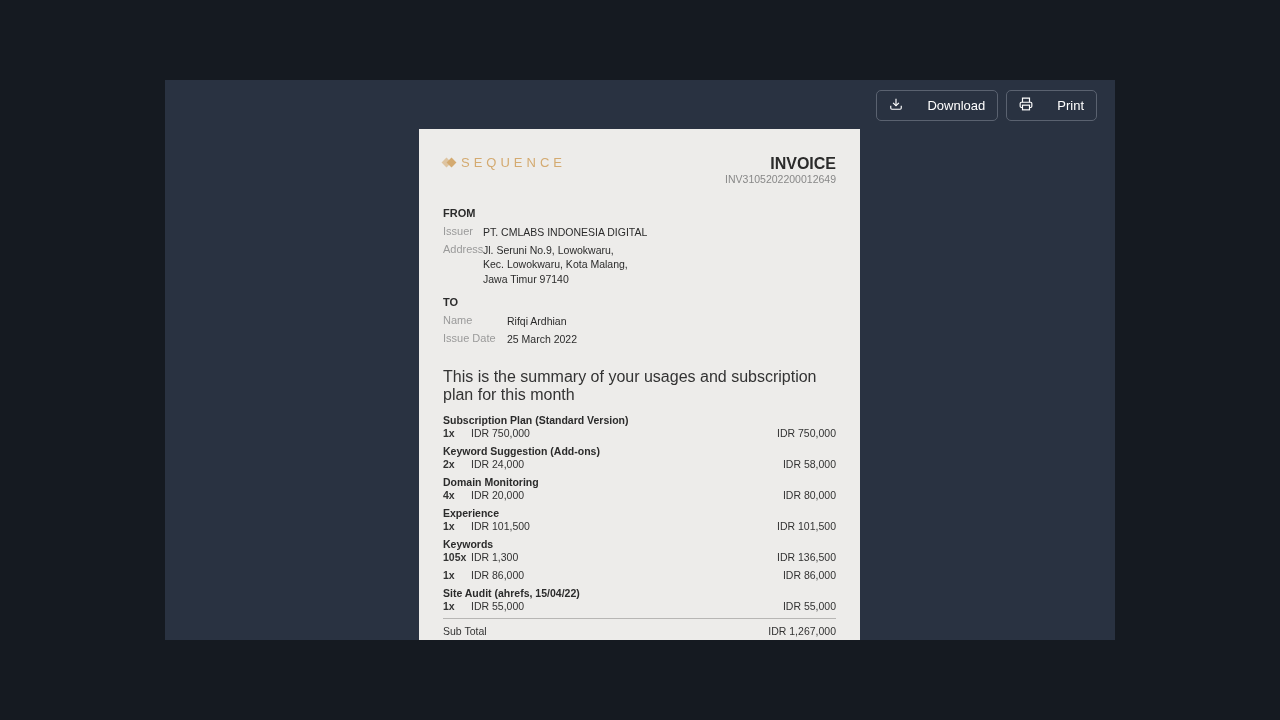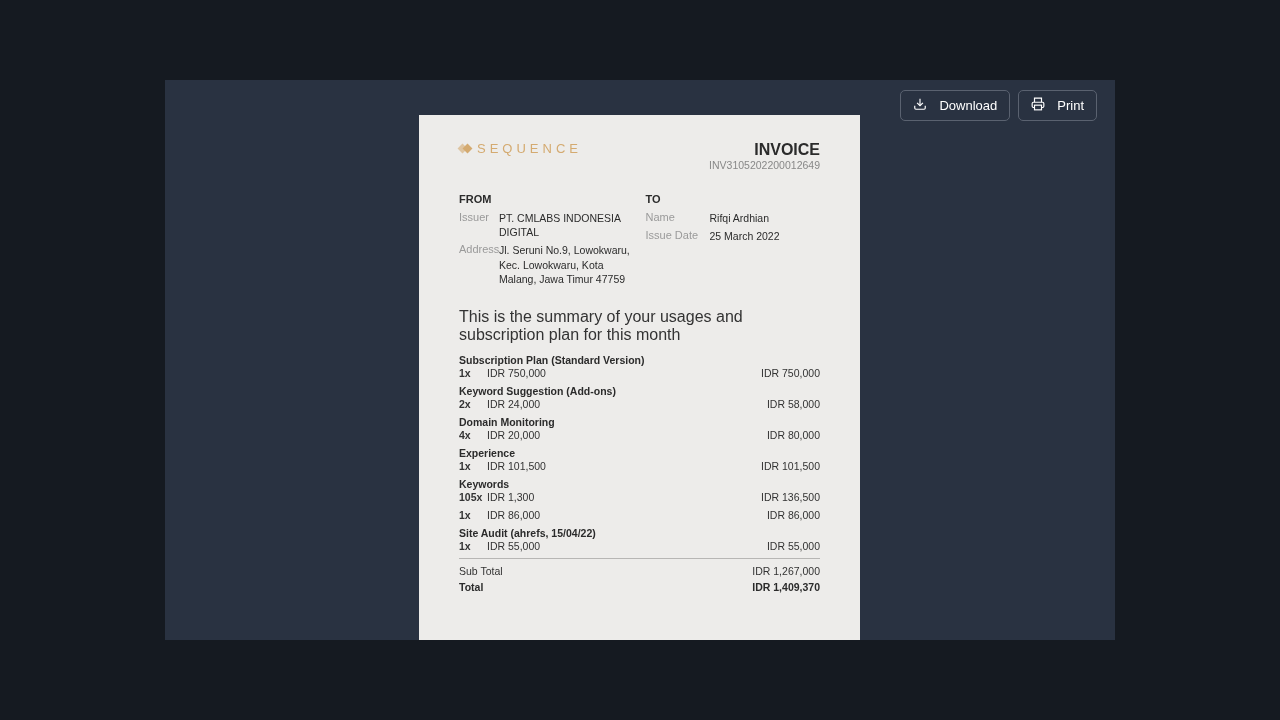--- a/index.html
+++ b/index.html
@@ -23,40 +23,40 @@
     position: absolute;
     top: 10px;
     right: 18px;
     display: flex;
     gap: 8px;
     z-index: 5;
   }
   .btn {
     display: flex;
     align-items: center;
-    gap: 12px;
+    gap: 24px;
     background: transparent;
     border: 1px solid #5a6270;
     color: #fff;
     font-size: 13px;
     font-weight: 500;
     padding: 6px 12px;
     border-radius: 5px;
     cursor: pointer;
   }
   .btn svg { width: 14px; height: 14px; stroke: #fff; fill: none; stroke-width: 2; }
   .page {
     position: absolute;
     left: 254px;
-    top: 35px;
+    top: 49px;
     width: 441px;
     height: 560px;
     background: #edecea;
     color: #2b2b2b;
-    padding: 26px 40px;
+    padding: 26px 24px;
   }
   .page-head {
     display: flex;
     justify-content: space-between;
     align-items: flex-start;
   }
   .logo {
     display: flex;
     align-items: center;
     gap: 4px;
@@ -77,21 +77,22 @@
     transform: rotate(45deg);
     top: 3px;
   }
   .logo-mark::before { left: 0; opacity: 0.6; }
   .logo-mark::after { left: 5px; }
   .inv-title { font-size: 16px; font-weight: 700; text-align: right; }
   .inv-no { font-size: 10.5px; color: #888; text-align: right; }
   .parties {
     display: flex;
     margin-top: 22px;
-    gap: 12px;
+    gap: 6px;
+    flex-direction: column;
   }
   .party { flex: 1; }
   .party-h { font-size: 11px; font-weight: 700; margin-bottom: 6px; }
   .meta-row { display: flex; margin-bottom: 4px; }
   .meta-label {
     width: 40px;
     flex-shrink: 0;
     font-size: 11px;
     color: #9a9a9a;
   }
@@ -176,21 +177,21 @@
 
     <div class="parties">
       <div class="party from">
         <div class="party-h">FROM</div>
         <div class="meta-row">
           <div class="meta-label">Issuer</div>
           <div class="meta-val">PT. CMLABS INDONESIA DIGITAL</div>
         </div>
         <div class="meta-row">
           <div class="meta-label">Address</div>
-          <div class="meta-val" style="max-width:145px">Jl. Seruni No.9, Lowokwaru, Kec. Lowokwaru, Kota Malang, Jawa Timur 47759</div>
+          <div class="meta-val" style="max-width:145px">Jl. Seruni No.9, Lowokwaru, Kec. Lowokwaru, Kota Malang, Jawa Timur 97140</div>
         </div>
       </div>
       <div class="party to">
         <div class="party-h">TO</div>
         <div class="meta-row">
           <div class="meta-label">Name</div>
           <div class="meta-val">Rifqi Ardhian</div>
         </div>
         <div class="meta-row">
           <div class="meta-label">Issue Date</div>

